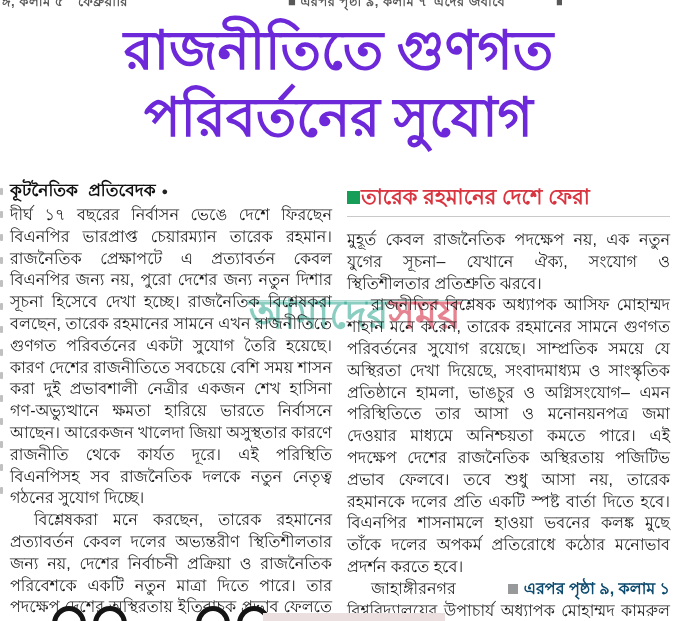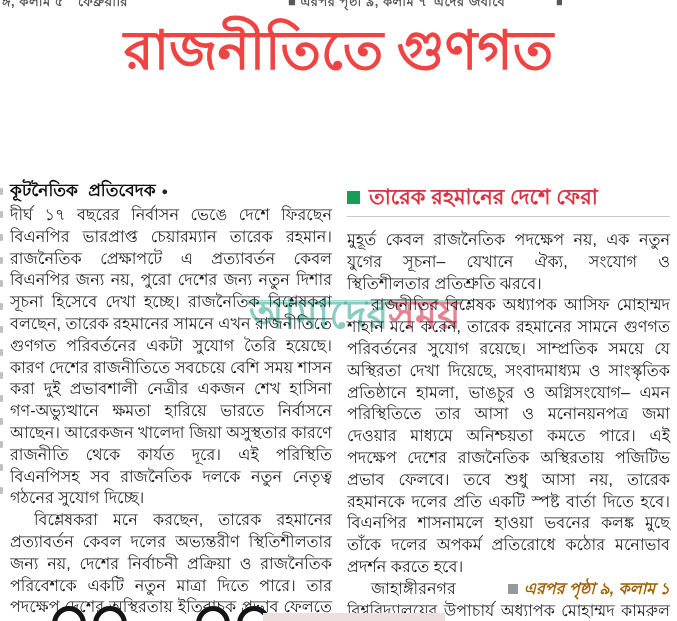--- a/index.html
+++ b/index.html
@@ -17,21 +17,21 @@
     position:absolute;top:-8px;
     font-size:13px;font-weight:bold;color:#3c3c3c;white-space:nowrap;
     letter-spacing:.5px;opacity:.85;
   }
   .ts1{left:2px;}  .ts2{left:78px;} .ts3{left:288px;} .ts4{left:434px;} .ts5{left:556px;}
   
   .headline{
     position:absolute;top:18px;left:24px;right:24px;
     text-align:center;
     font-family:"Liberation Serif",serif;
-    font-weight:700;color:#ef4444;
+    font-weight:700;color:#6d28d9;
     font-size:54px;line-height:67px;
     letter-spacing:0;
   }
   
   .watermark{
     position:absolute;left:249px;top:291px;z-index:1;
     font-size:40px;font-weight:bold;white-space:nowrap;
     pointer-events:none;line-height:46px;text-align:center;
   }
   .watermark .wm1{color:rgba(10,150,125,.48);}
@@ -47,31 +47,31 @@
   .col.right{width:323px;}
   .byline{font-size:17px;font-weight:bold;color:#111;margin:0 0 3px 0;line-height:18px;font-family:Liberation Mono, monospace;}
   .byline .dot{font-size:11px;vertical-align:1px;margin-left:6px;color:#222;}
   p.body{
     margin:0;padding:0;
     font-size:16px;line-height:21.8px;
     text-align:justify;color:#1c1c1c;
   }
   p.body + p.body{text-indent:24px;}
   .subhead{
-    display:flex;align-items:center;gap:9px;
+    display:flex;align-items:center;gap:1px;
     margin:2px 0 0 0;padding-bottom:7px;
     border-bottom:1px solid #c9c9c9;
   }
   .subhead .sq{width:13px;height:13px;background:var(--green,#169d57);flex:0 0 auto;}
   .subhead .sh-text{
     color:var(--subhead_red,#d93540);
     font-size:21px;font-weight:bold;line-height:24px;white-space:nowrap;
   }
   .col.right .spacer{height:12px;}
-  .jump{float:right;font-weight:bold;color:#a16207;white-space:nowrap;text-indent:0;font-style:italic;}
+  .jump{float:right;font-weight:bold;color:#0c4a6e;white-space:nowrap;text-indent:0;}
   .jump .jsq{display:inline-block;width:10px;height:10px;background:var(--jump_gray,#97999b);margin-right:6px;}
   
   .edge{position:absolute;left:0;top:188px;width:6px;z-index:2;}
   .edge i{display:block;width:3px;height:7px;background:#8d8d8d;opacity:.55;margin:0 0 16px 0;border-radius:1px;}
   
   .bottom-arcs{position:absolute;left:52px;bottom:0;height:15px;overflow:hidden;z-index:2;white-space:nowrap;}
   .bottom-arcs b{
     display:inline-block;width:24px;height:26px;
     border:5px solid #151515;border-radius:50%;
     margin-right:7px;background:#fff;vertical-align:top;
@@ -87,20 +87,21 @@
   <div class="topstrip">
     <span class="ts1">ঙ্গ, কলাম ৫</span>
     <span class="ts2">ফেব্রুয়ারি</span>
     <span class="ts3">■ এরপর পৃষ্ঠা ৯, কলাম ৭</span>
     <span class="ts4">এদের জবাবে</span>
     <span class="ts5">■ এরপর পৃষ্ঠা ৯, কলাম ৫</span>
   </div>
 
   <div class="headline">
     <div>রাজনীতিতে গুণগত</div>
+    <div>পরিবর্তনের সুযোগ</div>
   </div>
 
   <div class="watermark"><span class="wm1">আমাদের</span><span class="wm2">সময়</span></div>
   <div class="wmline"></div>
 
   <div class="columns">
 
     <div class="col left">
       <p class="byline"><span>কূটনৈতিক প্রতিবেদক</span><span class="dot">●</span></p>
       <p class="body">দীর্ঘ ১৭ বছরের নির্বাসন ভেঙে দেশে ফিরছেন বিএনপির ভারপ্রাপ্ত চেয়ারম্যান তারেক রহমান। রাজনৈতিক প্রেক্ষাপটে এ প্রত্যাবর্তন কেবল বিএনপির জন্য নয়, পুরো দেশের জন্য নতুন দিশার সূচনা হিসেবে দেখা হচ্ছে। রাজনৈতিক বিশ্লেষকরা বলছেন, তারেক রহমানের সামনে এখন রাজনীতিতে গুণগত পরিবর্তনের একটা সুযোগ তৈরি হয়েছে। কারণ দেশের রাজনীতিতে সবচেয়ে বেশি সময় শাসন করা দুই প্রভাবশালী নেত্রীর একজন শেখ হাসিনা গণ-অভ্যুত্থানে ক্ষমতা হারিয়ে ভারতে নির্বাসনে আছেন। আরেকজন খালেদা জিয়া অসুস্থতার কারণে রাজনীতি থেকে কার্যত দূরে। এই পরিস্থিতি বিএনপিসহ সব রাজনৈতিক দলকে নতুন নেতৃত্ব গঠনের সুযোগ দিচ্ছে।</p>

